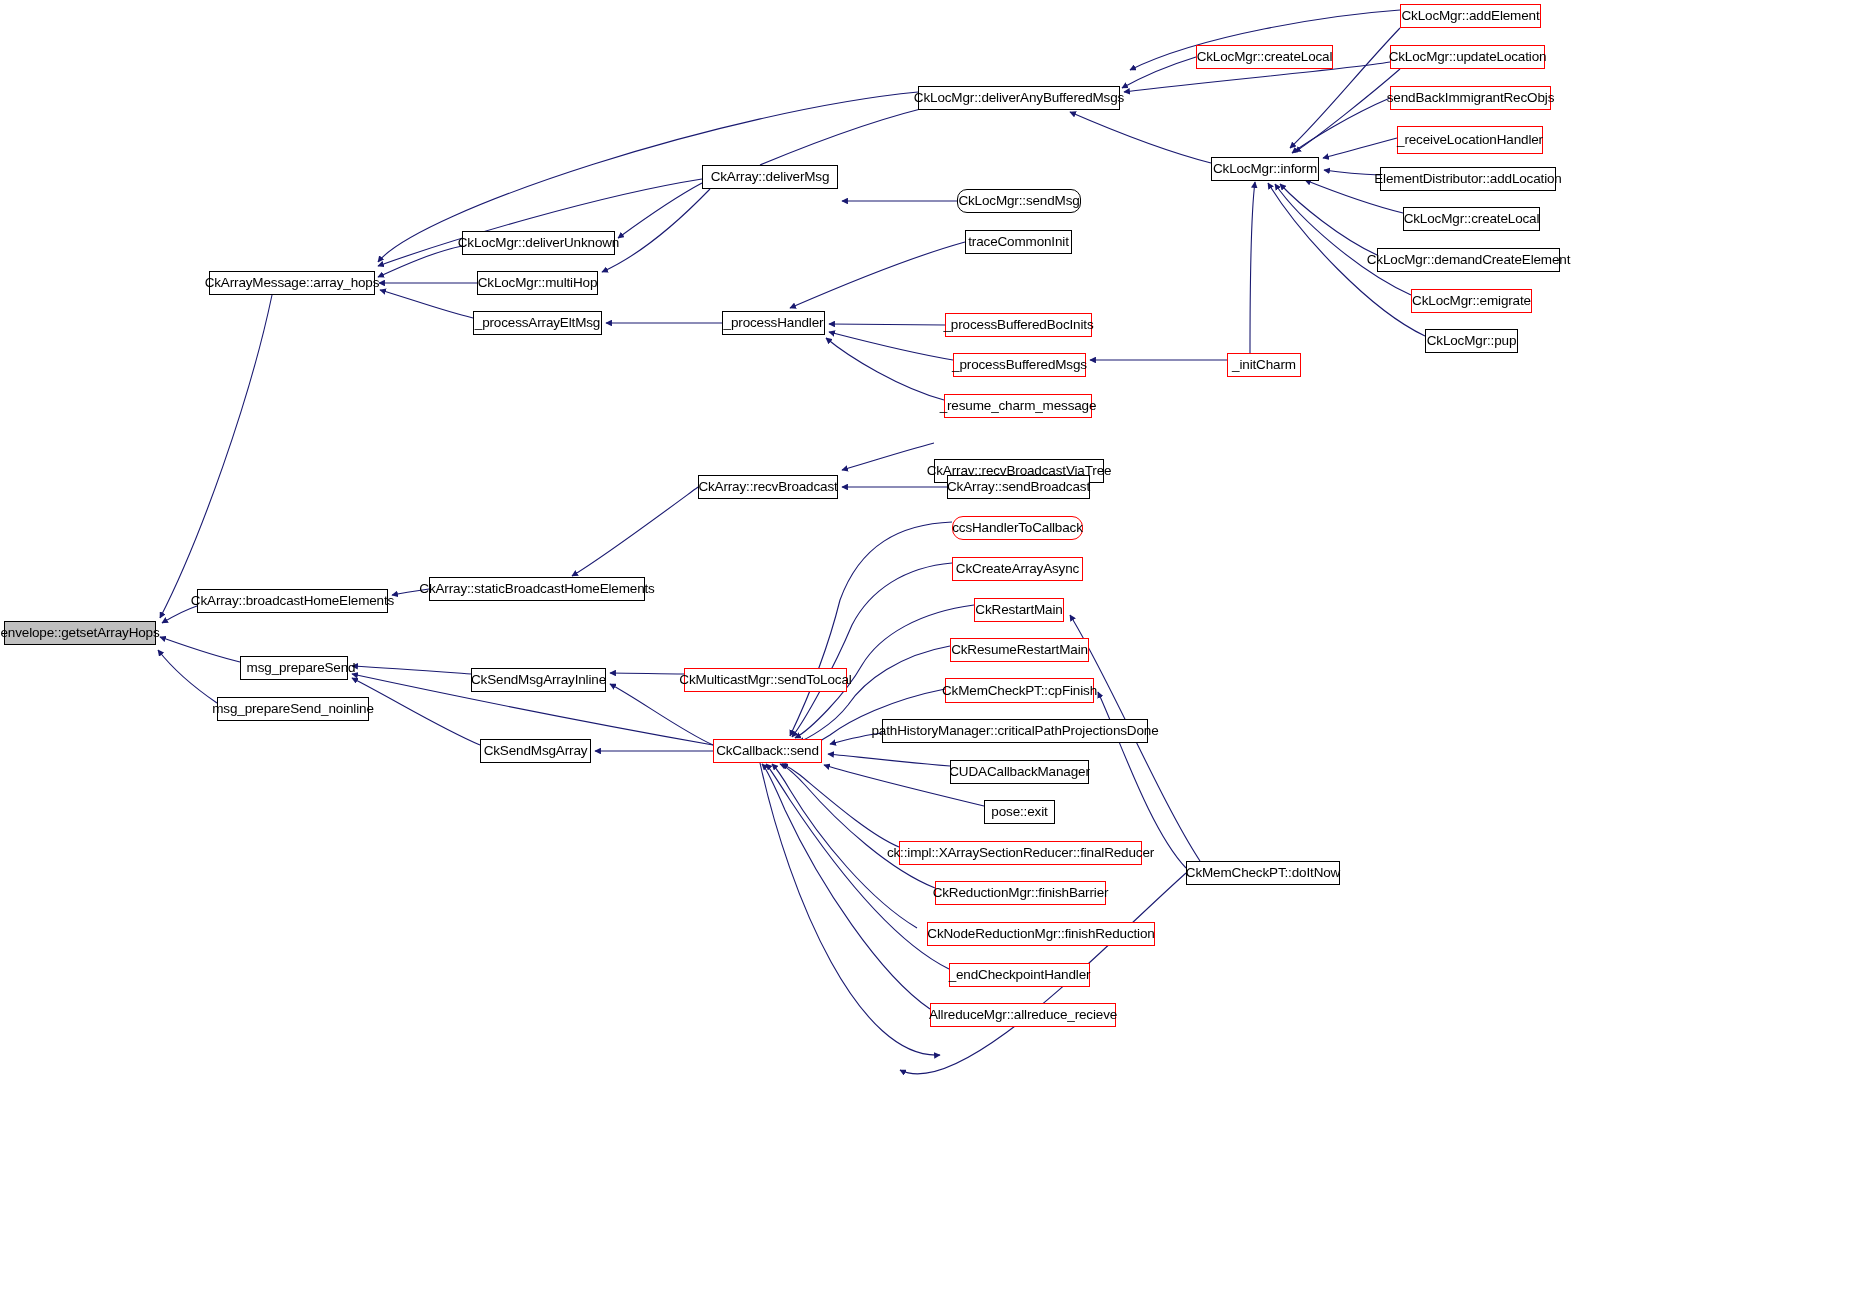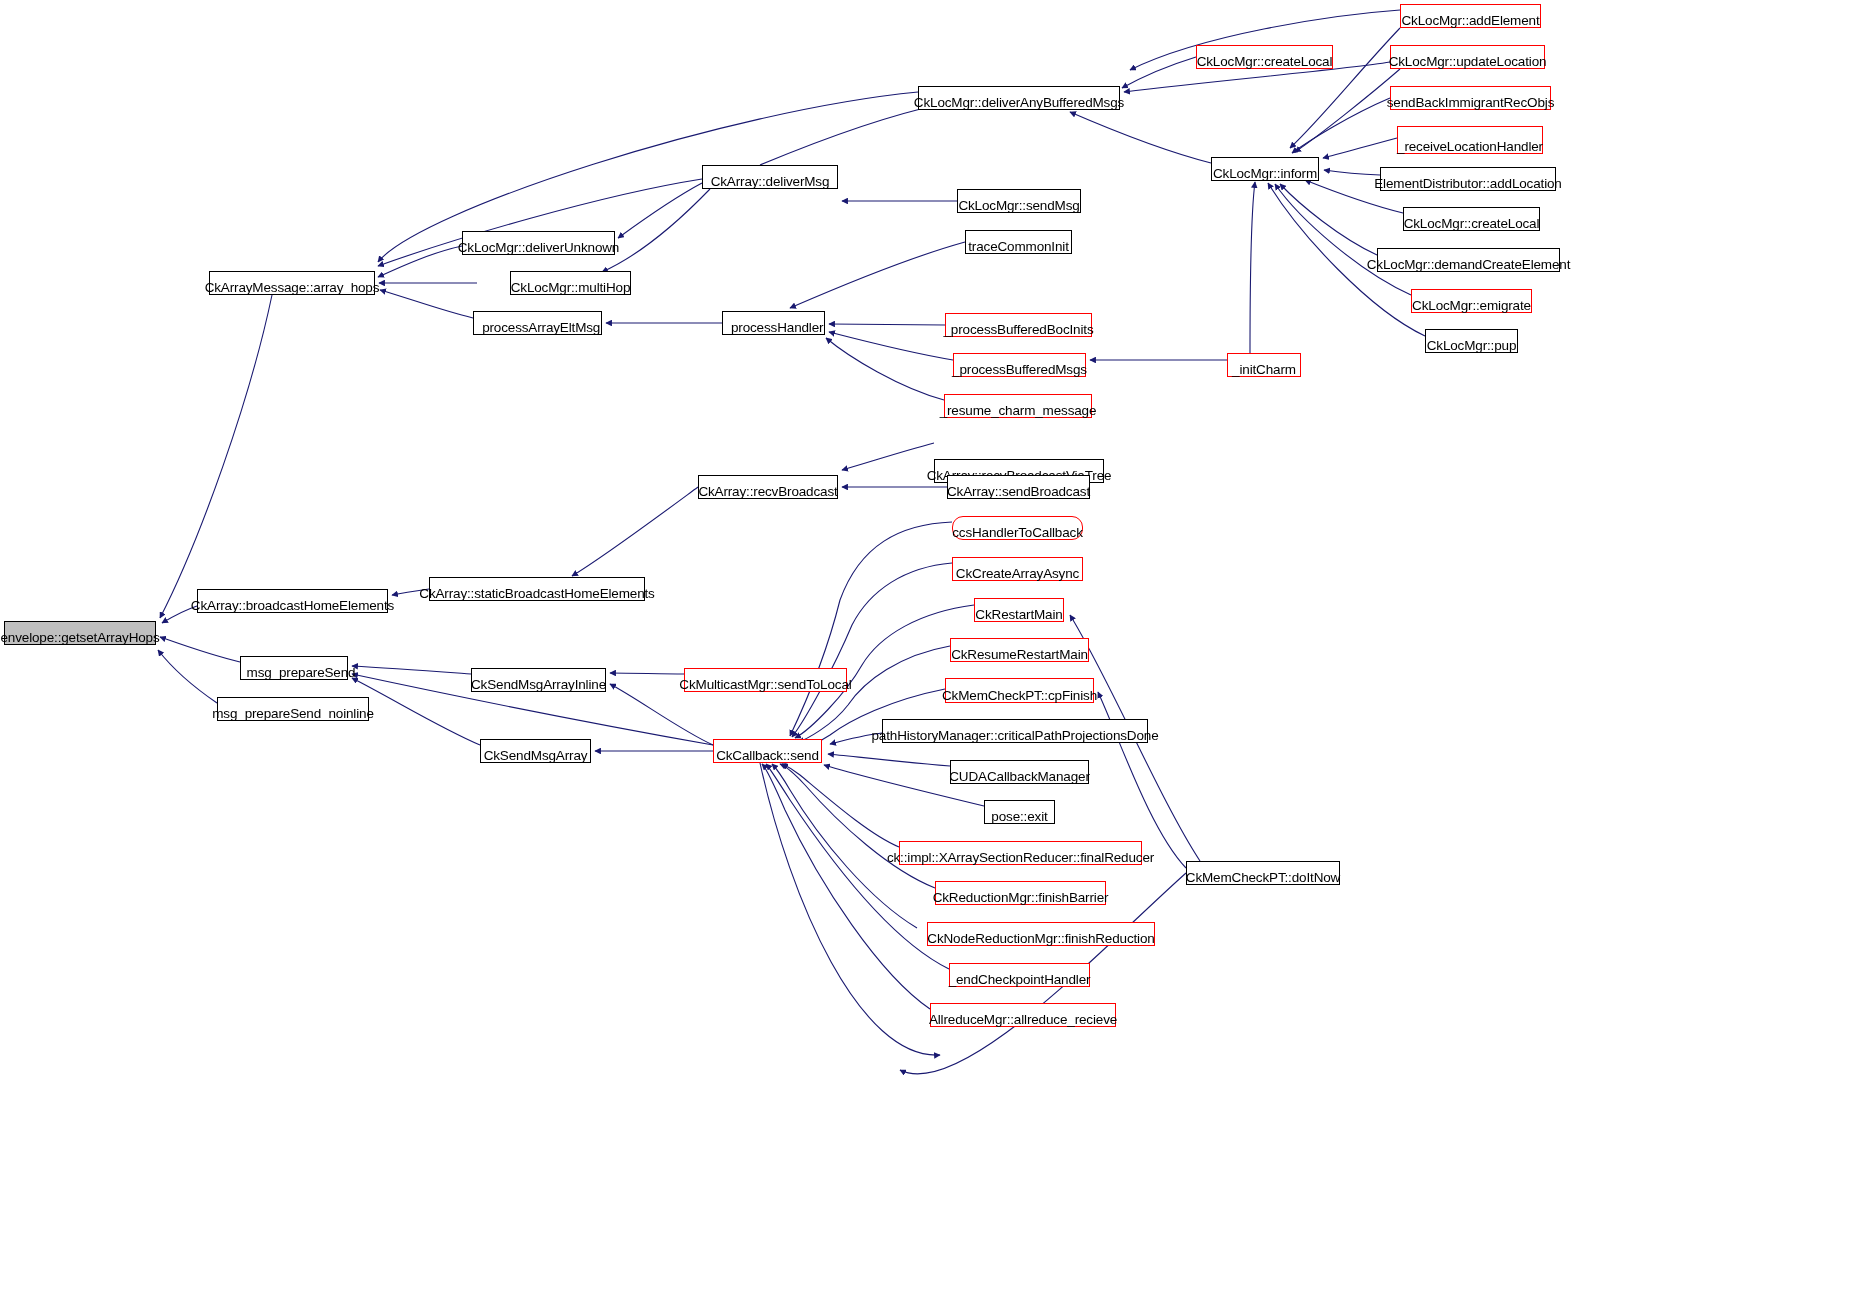--- a/index.html
+++ b/index.html
@@ -29,21 +29,21 @@
   .node {
     position: absolute;
     box-sizing: border-box;
     background: #ffffff;
     border: 1px solid #000000;
     font-size: 13.5px;
     line-height: 1;
     color: #000000;
     white-space: nowrap;
     display: flex;
-    align-items: flex-end;
+    align-items: center;
     justify-content: center;
     padding: 0 6px;
     letter-spacing: -0.15px;
   }
   .node.red {
     border-color: #ff0000;
   }
   .node.root {
     background: #bfbfbf;
     border-color: #000000;
@@ -134,21 +134,21 @@
       </div>
       <div class="node" style="left: 240px; top: 656px; width: 108px; height: 24px; padding-left: 20px;">
         <span>msg_prepareSend</span>
       </div>
       <div class="node" style="left: 217px; top: 697px; width: 152px; height: 24px;">
         <span>msg_prepareSend_noinline</span>
       </div>
       <div class="node" style="left: 462px; top: 231px; width: 153px; height: 24px;">
         <span>CkLocMgr::deliverUnknown</span>
       </div>
-      <div class="node" style="left: 477px; top: 271px; width: 121px; height: 24px; margin-left: 33px;">
+      <div class="node" style="left: 477px; top: 271px; width: 121px; height: 24px;">
         <span>CkLocMgr::multiHop</span>
       </div>
       <div class="node" style="left: 473px; top: 311px; width: 129px; height: 24px;">
         <span>_processArrayEltMsg</span>
       </div>
       <div class="node" style="left: 429px; top: 577px; width: 216px; height: 24px;">
         <span>CkArray::staticBroadcastHomeElements</span>
       </div>
       <div class="node" style="left: 471px; top: 668px; width: 135px; height: 24px;">
         <span>CkSendMsgArrayInline</span>
@@ -164,21 +164,21 @@
       </div>
       <div class="node" style="left: 698px; top: 475px; width: 140px; height: 24px;">
         <span>CkArray::recvBroadcast</span>
       </div>
       <div class="node red" style="left: 713px; top: 739px; width: 109px; height: 24px;">
         <span>CkCallback::send</span>
       </div>
       <div class="node" style="left: 918px; top: 86px; width: 202px; height: 24px;">
         <span>CkLocMgr::deliverAnyBufferedMsgs</span>
       </div>
-      <div class="node" style="left: 957px; top: 189px; width: 124px; height: 24px;">
+      <div class="node" style="left: 957px; top: 189px; width: 124px; height: 24px; border-radius: 10px;">
         <span>CkLocMgr::sendMsg</span>
       </div>
       <div class="node" style="left: 965px; top: 230px; width: 107px; height: 24px;">
         <span>traceCommonInit</span>
       </div>
       <div class="node red" style="left: 945px; top: 313px; width: 147px; height: 24px;">
         <span>_processBufferedBocInits</span>
       </div>
       <div class="node red" style="left: 953px; top: 353px; width: 133px; height: 24px;">
         <span>_processBufferedMsgs</span>

